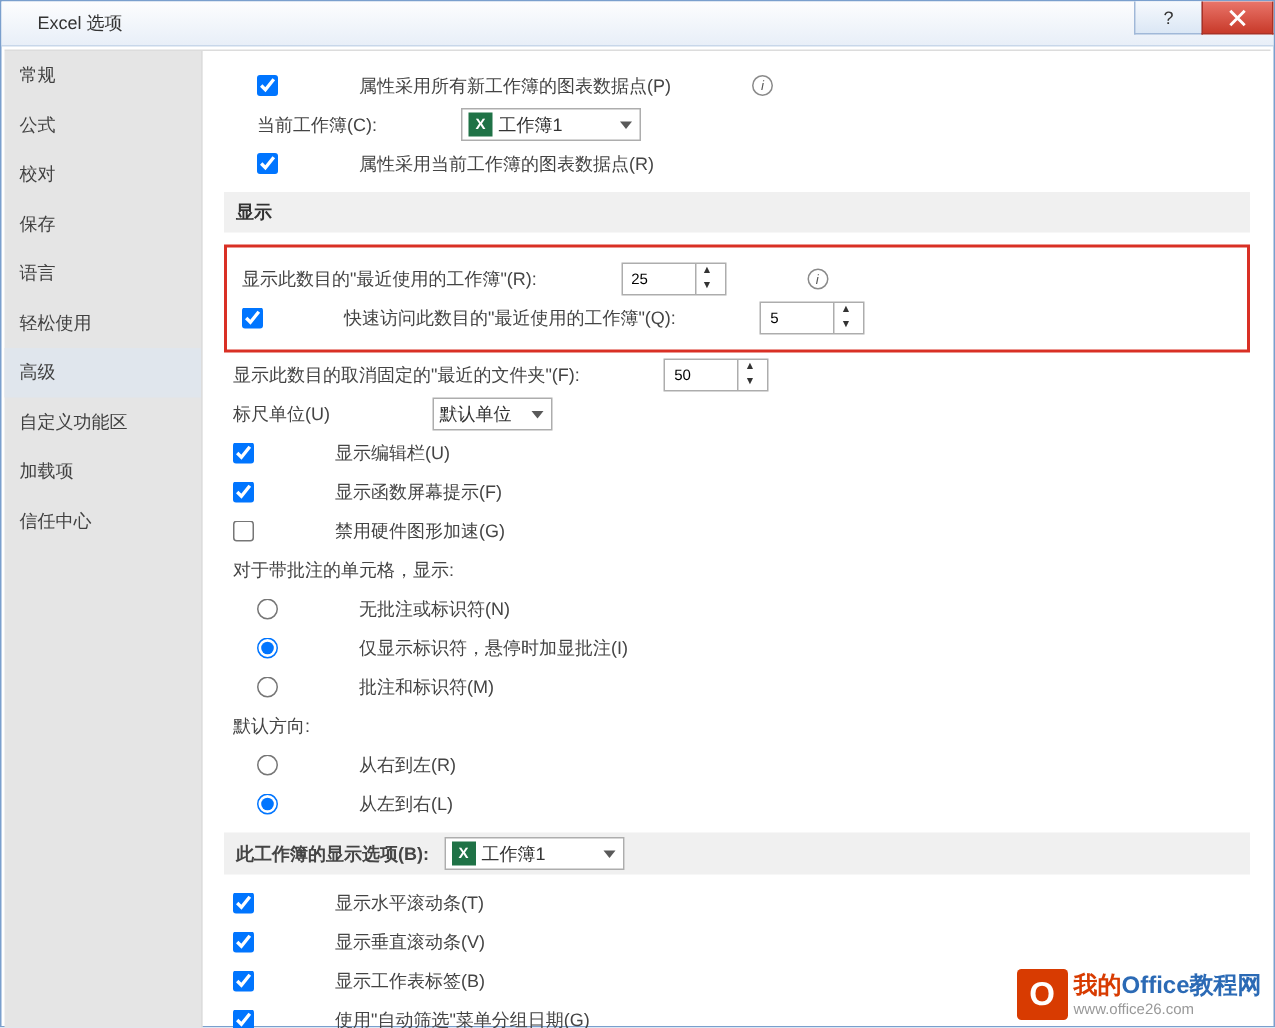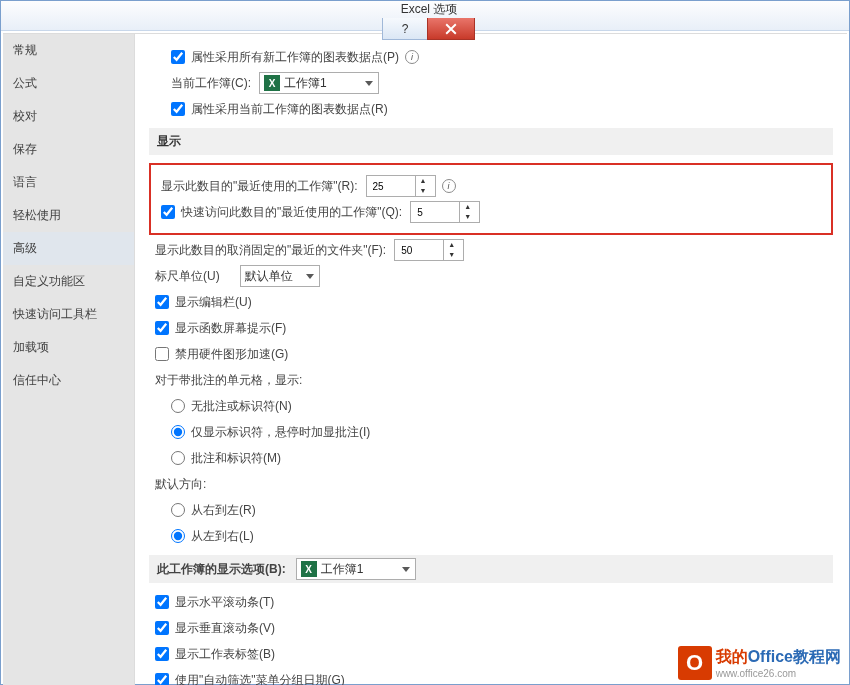--- a/index.html
+++ b/index.html
@@ -1,32 +1,32 @@
 <!DOCTYPE html>
 <html><head>
   <meta charset="utf-8">
   <style>
     * { box-sizing: border-box; margin: 0; padding: 0; }
     body { font-family: "Microsoft YaHei", "Segoe UI", sans-serif; font-size: 12px; color: #333; background: #fff; width: 850px; height: 685px; overflow: hidden; }
     .window { width: 850px; height: 685px; border: 1px solid #7a9fcd; position: relative; background: #fff; }
-    .titlebar { height: 30px; background: linear-gradient(#fdfdfe, #e8eff8); border-bottom: 1px solid #c8d7ea; display: flex; align-items: center; padding-left: 8px; flex-direction: column; }
+    .titlebar { height: 30px; background: linear-gradient(#fdfdfe, #e8eff8); border-bottom: 1px solid #c8d7ea; display: flex; align-items: center; padding-left: 24px; }
     .titlebar-title { flex: 1; color: #333; font-size: 12px; }
     .titlebar-buttons { display: flex; height: 100%; }
     .titlebar-btn { width: 46px; height: 22px; display: flex; align-items: center; justify-content: center; border: 1px solid #a0b8d8; border-top: none; margin-left: -1px; background: linear-gradient(#f6f9fd,#dbe7f5); font-size: 12px; cursor: pointer; }
     .titlebar-btn.close { background: linear-gradient(#e9756a,#c83a2a); color: #fff; border-color: #a93226; width: 48px; }
     .titlebar-btn.close svg { width: 12px; height: 12px; }
     .content { display: flex; height: calc(100% - 30px); border-top: 1px solid #dcdcdc; margin: 2px; }
     .sidebar { width: 132px; background: #e5e5e5; border-right: 1px solid #dcdcdc; }
     .sidebar-item { padding: 8px 10px; cursor: pointer; color: #414141; }
     .sidebar-item.active { background: #e0e6ed; }
     .main { flex: 1; overflow-y: auto; padding: 8px 14px 0 14px; position: relative; }
     .main::-webkit-scrollbar { width: 16px; }
     .main::-webkit-scrollbar-track { background: #f0f0f0; border-left:1px solid #dcdcdc; }
     .main::-webkit-scrollbar-thumb { background: #c8c8c8; border:1px solid #a0a0a0; }
-    .row { display: flex; align-items: center; margin: 4px 0 4px 6px; min-height: 22px; }
+    .row { display: flex; align-items: center; margin: 4px 0 4px 6px; min-height: 22px; gap: 48px; }
     .chk { width: 14px; height: 14px; margin-right: 6px; }
     .radio { width: 14px; height: 14px; margin-right: 6px; }
     .label { color: #444; }
     .indent { margin-left: 22px; }
     .select { height: 22px; border: 1px solid #adadad; background: #fff; display: flex; align-items: center; padding: 0 20px 0 4px; position: relative; min-width: 120px; }
     .select::after { content: ""; position: absolute; right: 5px; top: 8px; border-left: 4px solid transparent; border-right: 4px solid transparent; border-top: 5px solid #595959; }
     .excel-icon { width: 16px; height: 16px; background: #1f7246; color: #fff; font-size: 10px; font-weight: bold; display: inline-flex; align-items: center; justify-content: center; margin-right: 4px; }
     .section-header { background: #f0f0f0; padding: 5px 8px; color: #333; font-weight: bold; margin: 8px 0 8px 0; }
     .section-header-inline { display: flex; align-items: center; background: #f0f0f0; padding: 3px 8px; margin: 8px 0 8px 0; }
     .section-header-inline .label { font-weight: bold; margin-right: 10px; }
@@ -61,21 +61,20 @@
   <div class="content">
     <div class="sidebar">
       <div class="sidebar-item">常规</div>
       <div class="sidebar-item">公式</div>
       <div class="sidebar-item">校对</div>
       <div class="sidebar-item">保存</div>
       <div class="sidebar-item">语言</div>
       <div class="sidebar-item">轻松使用</div>
       <div class="sidebar-item active">高级</div>
       <div class="sidebar-item">自定义功能区</div>
-      <div class="sidebar-item">快速访问工具栏</div>
       <div class="sidebar-item">加载项</div>
       <div class="sidebar-item">信任中心</div>
     </div>
 
     <div class="main">
       <div class="row indent">
         <input type="checkbox" class="chk" checked="" style="">
         <span class="label">属性采用所有新工作簿的图表数据点(P)</span>
         <span class="info-icon">i</span>
       </div>

